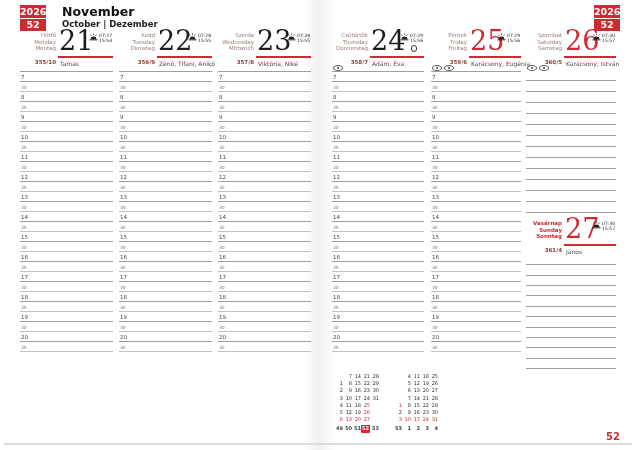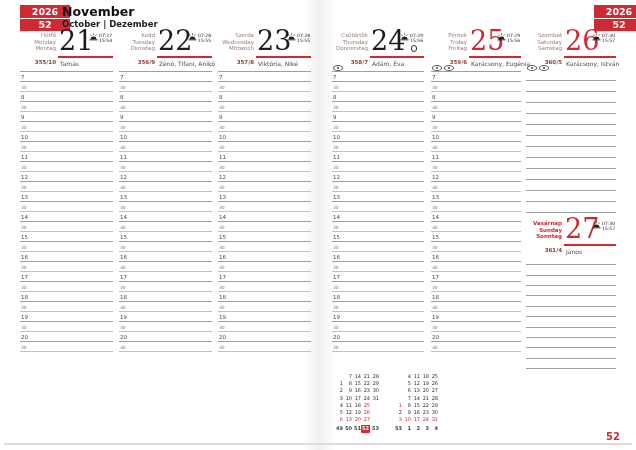--- a/index.html
+++ b/index.html
@@ -3,21 +3,21 @@
 <meta charset="utf-8">
 <style>
   :root{ --red:#cd2a33; --maroon:#8c4038; --dayname:#9b7d78; --line:#9aa1a6; --halfline:#bdc2c5; }
   html,body{margin:0;padding:0;}
   body{width:636px;height:450px;position:relative;background:#ffffff;overflow:hidden;
        font-family:"DejaVu Sans","Liberation Sans",sans-serif;color:#222;}
   .gutter{position:absolute;left:304px;top:0;width:34px;height:450px;
           background:linear-gradient(to right,rgba(255,255,255,0),rgba(110,110,110,0.10) 45%,rgba(255,255,255,0) 92%);}
   .bedge{position:absolute;left:4px;right:4px;top:443px;height:1.5px;background:#dcdcdc;}
 
-  .yearbox{position:absolute;width:50px;height:26px;background:var(--red);color:#fff;
+  .yearbox{position:absolute;width:26px;height:26px;background:var(--red);color:#fff;
            text-align:center;font-weight:bold;font-size:9.5px;}
   .yearbox .y{line-height:13px;border-bottom:1px solid #fff;}
   .yearbox .w{line-height:12px;}
   #yb-left{left:20px;top:5px;} #yb-right{left:594px;top:5px;}
   .mtitle{position:absolute;left:62px;top:4px;font-size:12.5px;font-weight:bold;color:#101010;}
   .msub{position:absolute;left:62px;top:19px;font-size:8.5px;font-weight:bold;color:#1c1c1c;}
   .pagenum{position:absolute;left:606px;top:431px;font-size:10px;font-weight:bold;color:var(--red);}
 
   .dayhead{position:absolute;top:30px;height:42px;}
   .d0{left:20px;width:93px;} .d1{left:119px;width:93px;} .d2{left:218px;width:93px;}

